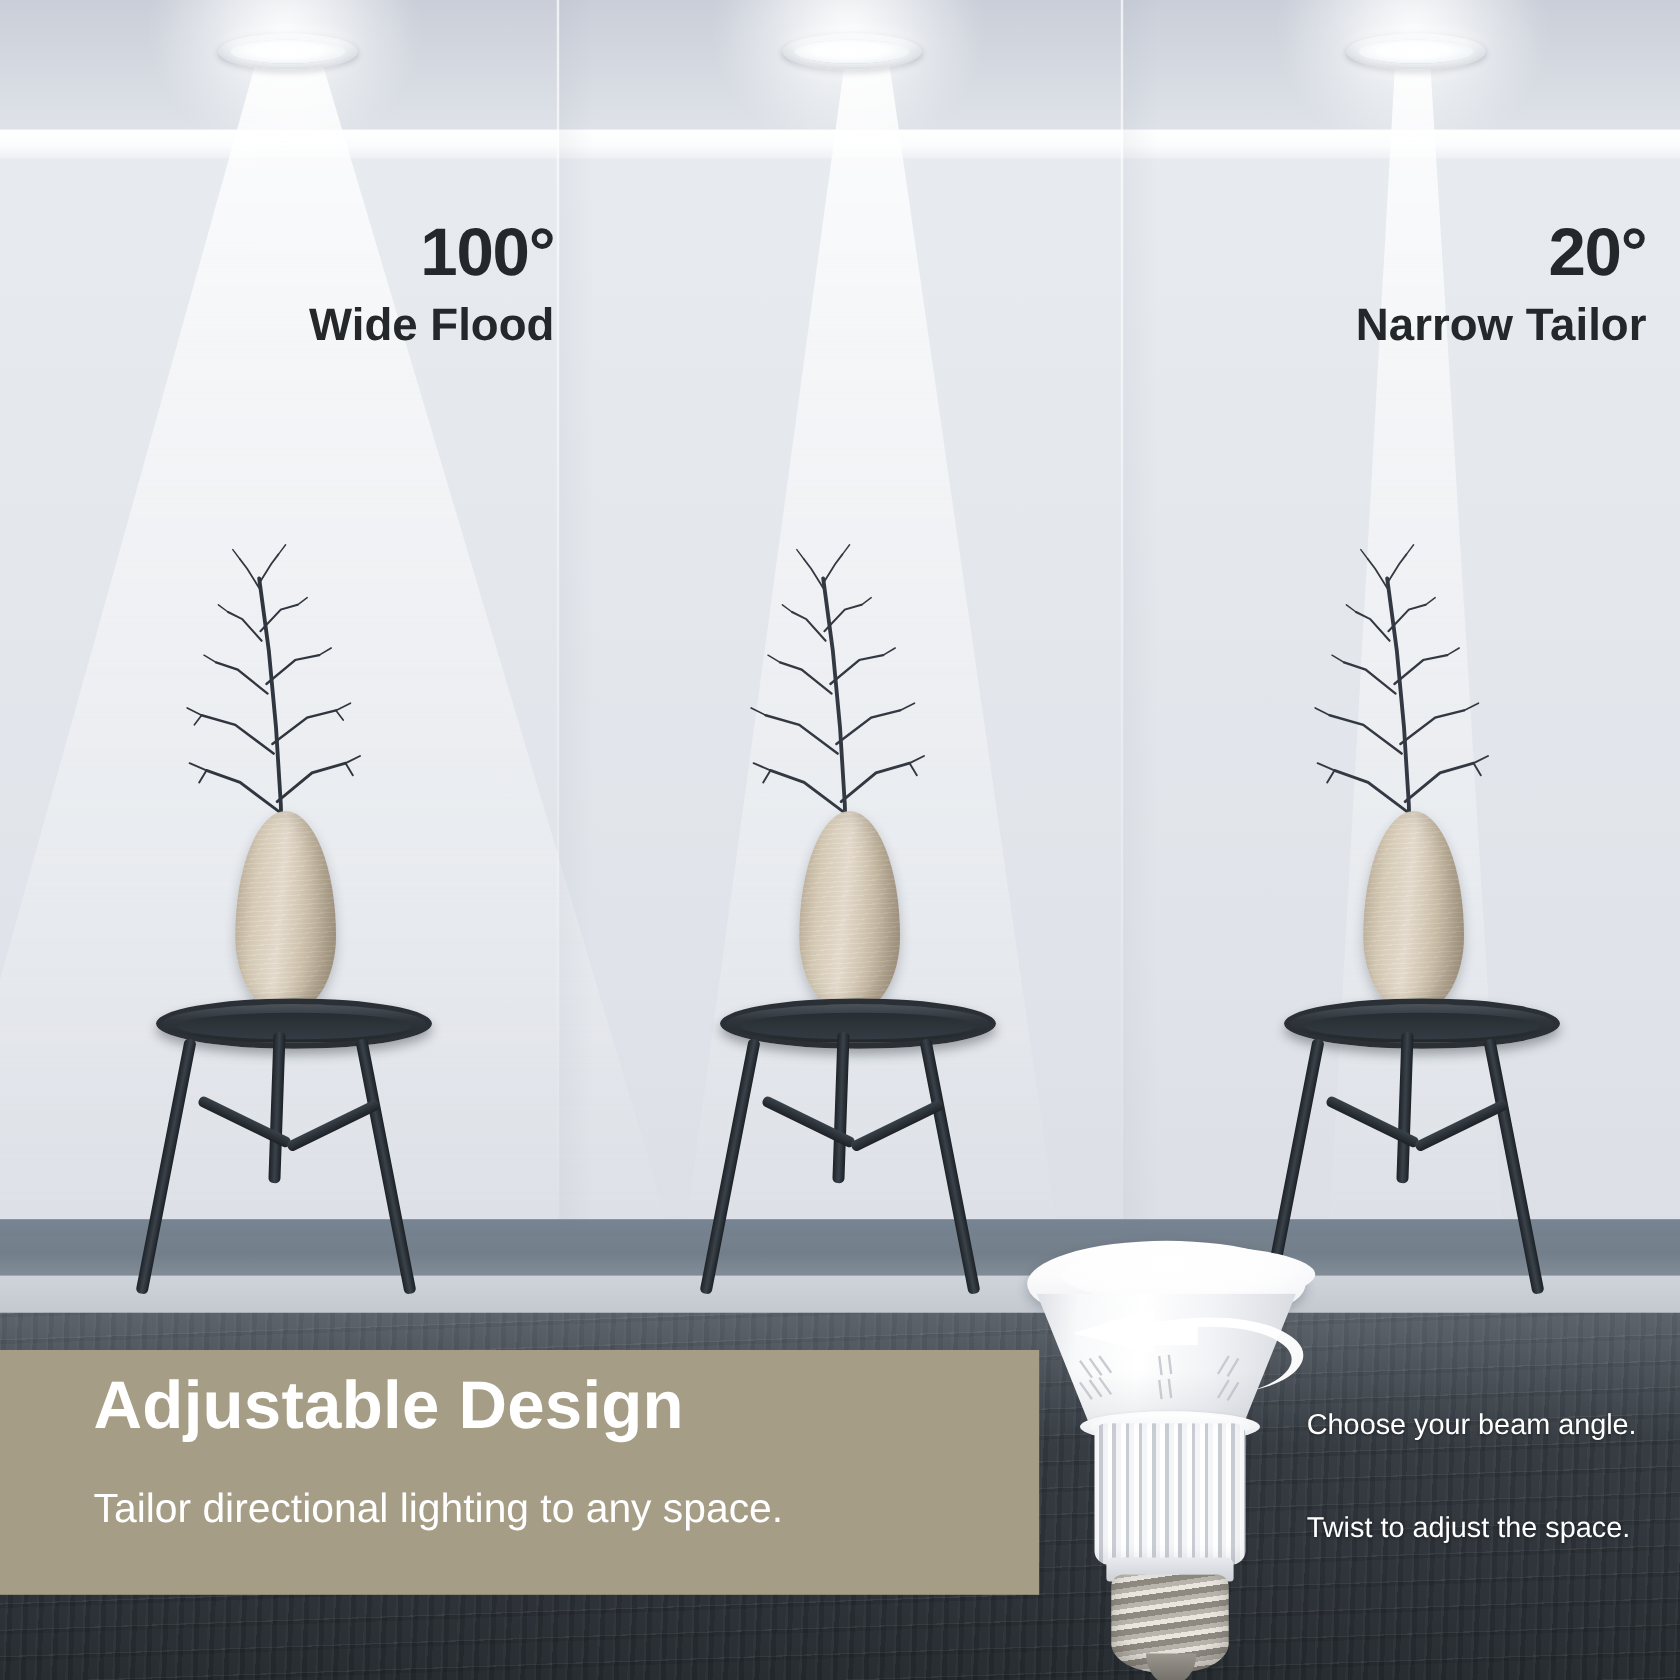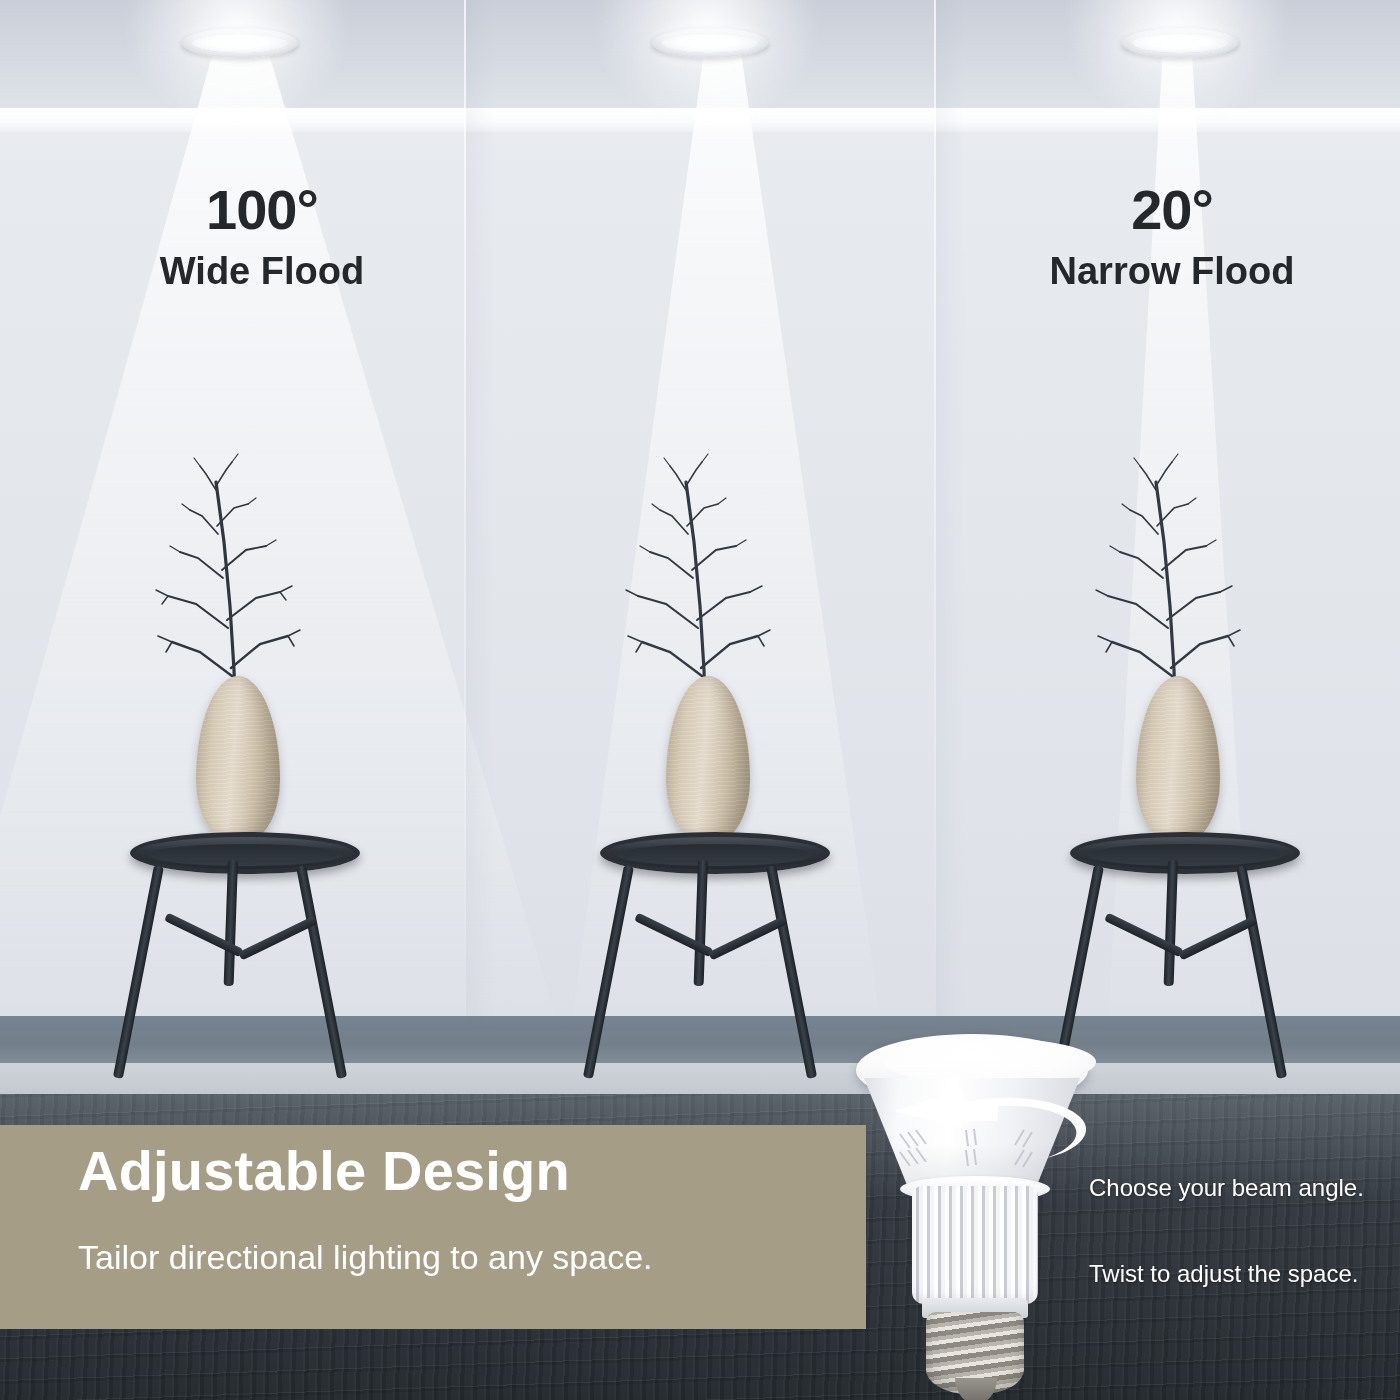--- a/index.html
+++ b/index.html
@@ -83,21 +83,21 @@
     filter:blur(2.5px);
     pointer-events:none;
   }
   .glow {
     position:absolute; width:230px; height:150px;
     background:radial-gradient(ellipse at 50% 30%, rgba(255,255,255,.95), rgba(255,255,255,0) 70%);
     filter:blur(6px); pointer-events:none;
   }
 
   
-  .angle-label { position:absolute; text-align:center; z-index:6; }
+  .angle-label { position:absolute; text-align:right; z-index:6; }
   .angle-deg {
     font-size:56px; font-weight:800; color:#25282b; letter-spacing:-1px; line-height:1;
   }
   .angle-name {
     font-size:38px; font-weight:700; color:#25282b; margin-top:14px; line-height:1; white-space:nowrap;
   }
 
   
   .scene { position:absolute; bottom:0; }
   .tabletop {
@@ -255,21 +255,21 @@
   <div class="panel-divider" style="left:934px;"></div>
   <div class="panel-shade" style="left:466px; width:120px;"></div>
   <div class="panel-shade" style="left:936px; width:120px;"></div>
 
   <div class="angle-label" style="left:62px; top:182px; width:400px;">
     <div class="angle-deg">100°</div>
     <div class="angle-name">Wide Flood</div>
   </div>
   <div class="angle-label" style="left:972px; top:182px; width:400px;">
     <div class="angle-deg">20°</div>
-    <div class="angle-name">Narrow Flood</div>
+    <div class="angle-name">Narrow Tailor</div>
   </div>
 
   <div class="base-dark"></div>
   <div class="base-light"></div>
   <div class="floor"></div>
   <div class="floor-sheen"></div>
 
   <div class="scene" style="left:110px; top:700px; width:300px; height:420px;">
     <div class="twig-wrap" style="left:18px; top:-262px;">
       <svg width="220" height="300" viewBox="0 0 220 300">

